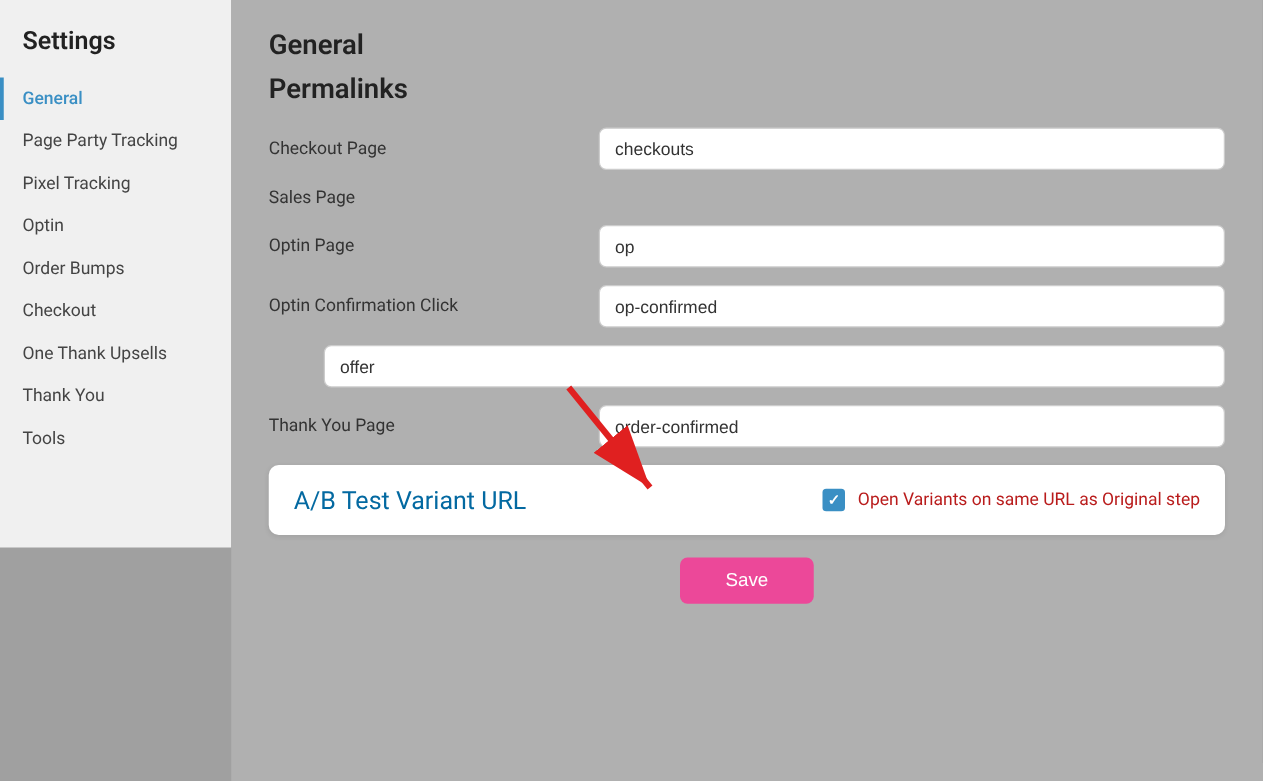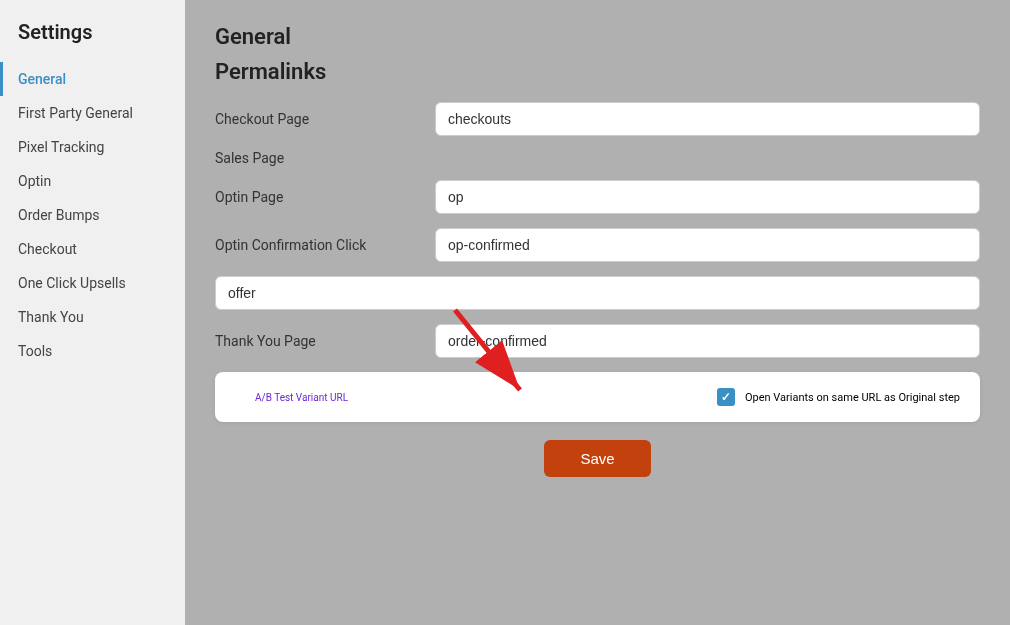--- a/index.html
+++ b/index.html
@@ -11,21 +11,21 @@
       overflow: hidden;
       display: flex;
     }
 
     
     .sidebar {
       width: 185px;
       background: #f0f0f0;
       padding: 20px 0;
       flex-shrink: 0;
-      height: 625px;
+      height: 438px;
     }
     .sidebar-title {
       font-size: 20px;
       font-weight: 600;
       color: #222;
       padding: 0 18px 18px 18px;
     }
     .sidebar-item {
       padding: 9px 18px;
       font-size: 14px;
@@ -79,38 +79,38 @@
 
     .form-input {
       flex: 1;
       padding: 8px 12px;
       border: 1px solid #ccc;
       border-radius: 6px;
       font-size: 14px;
       color: #333;
       background: #fff;
       outline: none;
+      margin-left: 44px;
     }
 
     
     .ab-test-card {
       background: #fff;
       border-radius: 8px;
       padding: 16px 20px;
       display: flex;
       align-items: center;
       justify-content: space-between;
       margin-top: 8px;
       box-shadow: 0 1px 4px rgba(0,0,0,0.08);
     }
 
     .ab-test-label {
-      font-size: 10px;
-      color: #6d28d9;
-      margin-left: 20px;
+      font-size: 20px;
+      color: #0369a1;
     }
 
     .ab-test-right {
       display: flex;
       align-items: center;
       gap: 10px;
     }
 
     .checkbox-checked {
       width: 18px;
@@ -123,33 +123,33 @@
       flex-shrink: 0;
     }
     .checkbox-checked::after {
       content: '✓';
       color: white;
       font-size: 12px;
       font-weight: bold;
     }
 
     .ab-test-option-label {
-      font-size: 11px;
-      color: #000000;
+      font-size: 14px;
+      color: #b91c1c;
     }
 
     
     .save-btn-container {
       display: flex;
       justify-content: center;
       margin-top: 18px;
     }
 
     .save-btn {
-      background: #c2410c;
+      background: #ec4899;
       color: #fff;
       border: none;
       border-radius: 6px;
       padding: 10px 36px;
       font-size: 15px;
       cursor: pointer;
       font-weight: 500;
     }
 
     svg.arrow-svg {
@@ -159,26 +159,26 @@
       pointer-events: none;
       overflow: visible;
     }
   </style>
 </head>
 <body>
 
 <div class="sidebar">
   <div class="sidebar-title">Settings</div>
   <div class="sidebar-item active">General</div>
-  <div class="sidebar-item">First Party General</div>
+  <div class="sidebar-item">Page Party Tracking</div>
   <div class="sidebar-item">Pixel Tracking</div>
   <div class="sidebar-item">Optin</div>
   <div class="sidebar-item">Order Bumps</div>
   <div class="sidebar-item">Checkout</div>
-  <div class="sidebar-item">One Click Upsells</div>
+  <div class="sidebar-item">One Thank Upsells</div>
   <div class="sidebar-item">Thank You</div>
   <div class="sidebar-item">Tools</div>
 </div>
 
 <div class="main">
   <div class="page-title">General</div>
   <div class="section-title">Permalinks</div>
 
   <div class="form-row">
     <label class="form-label">Checkout Page</label>

